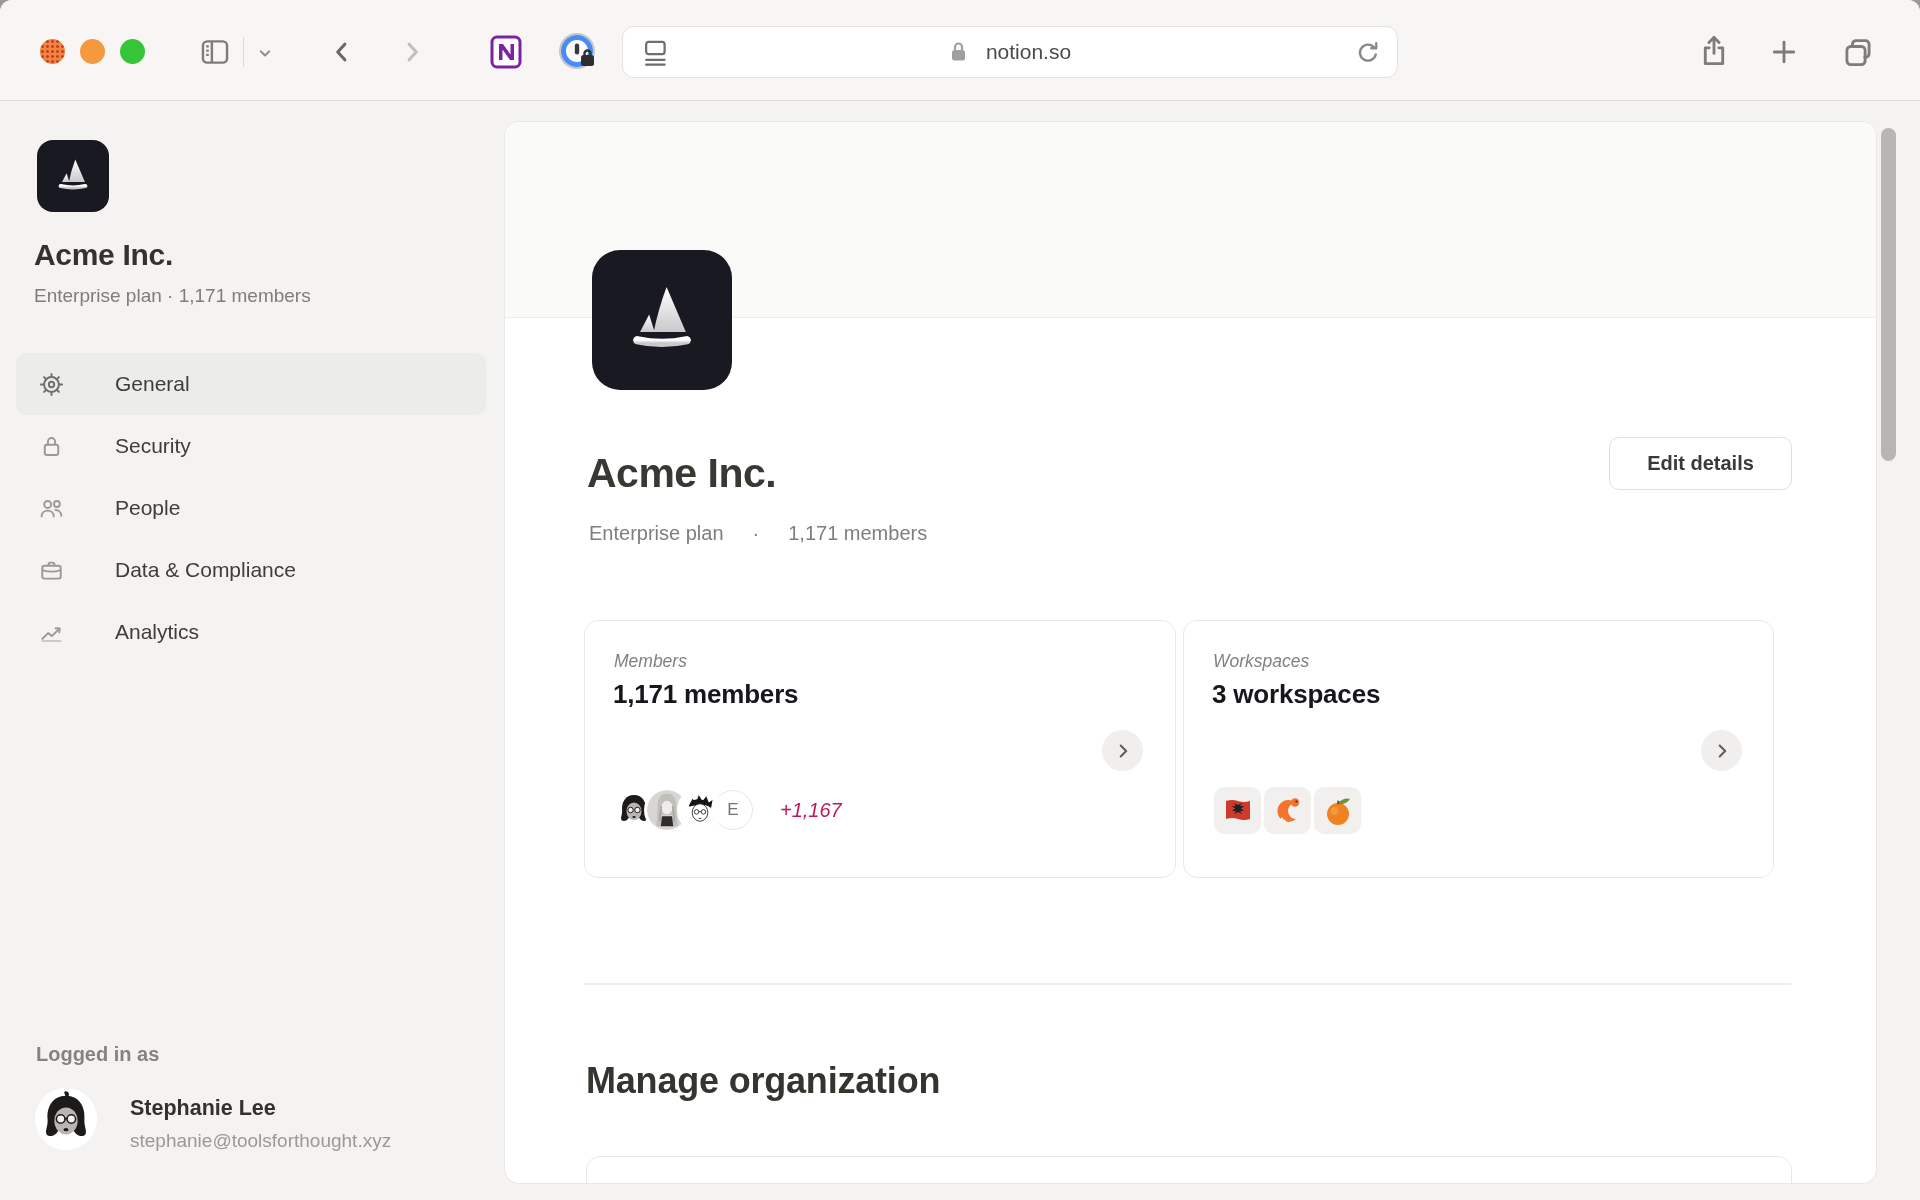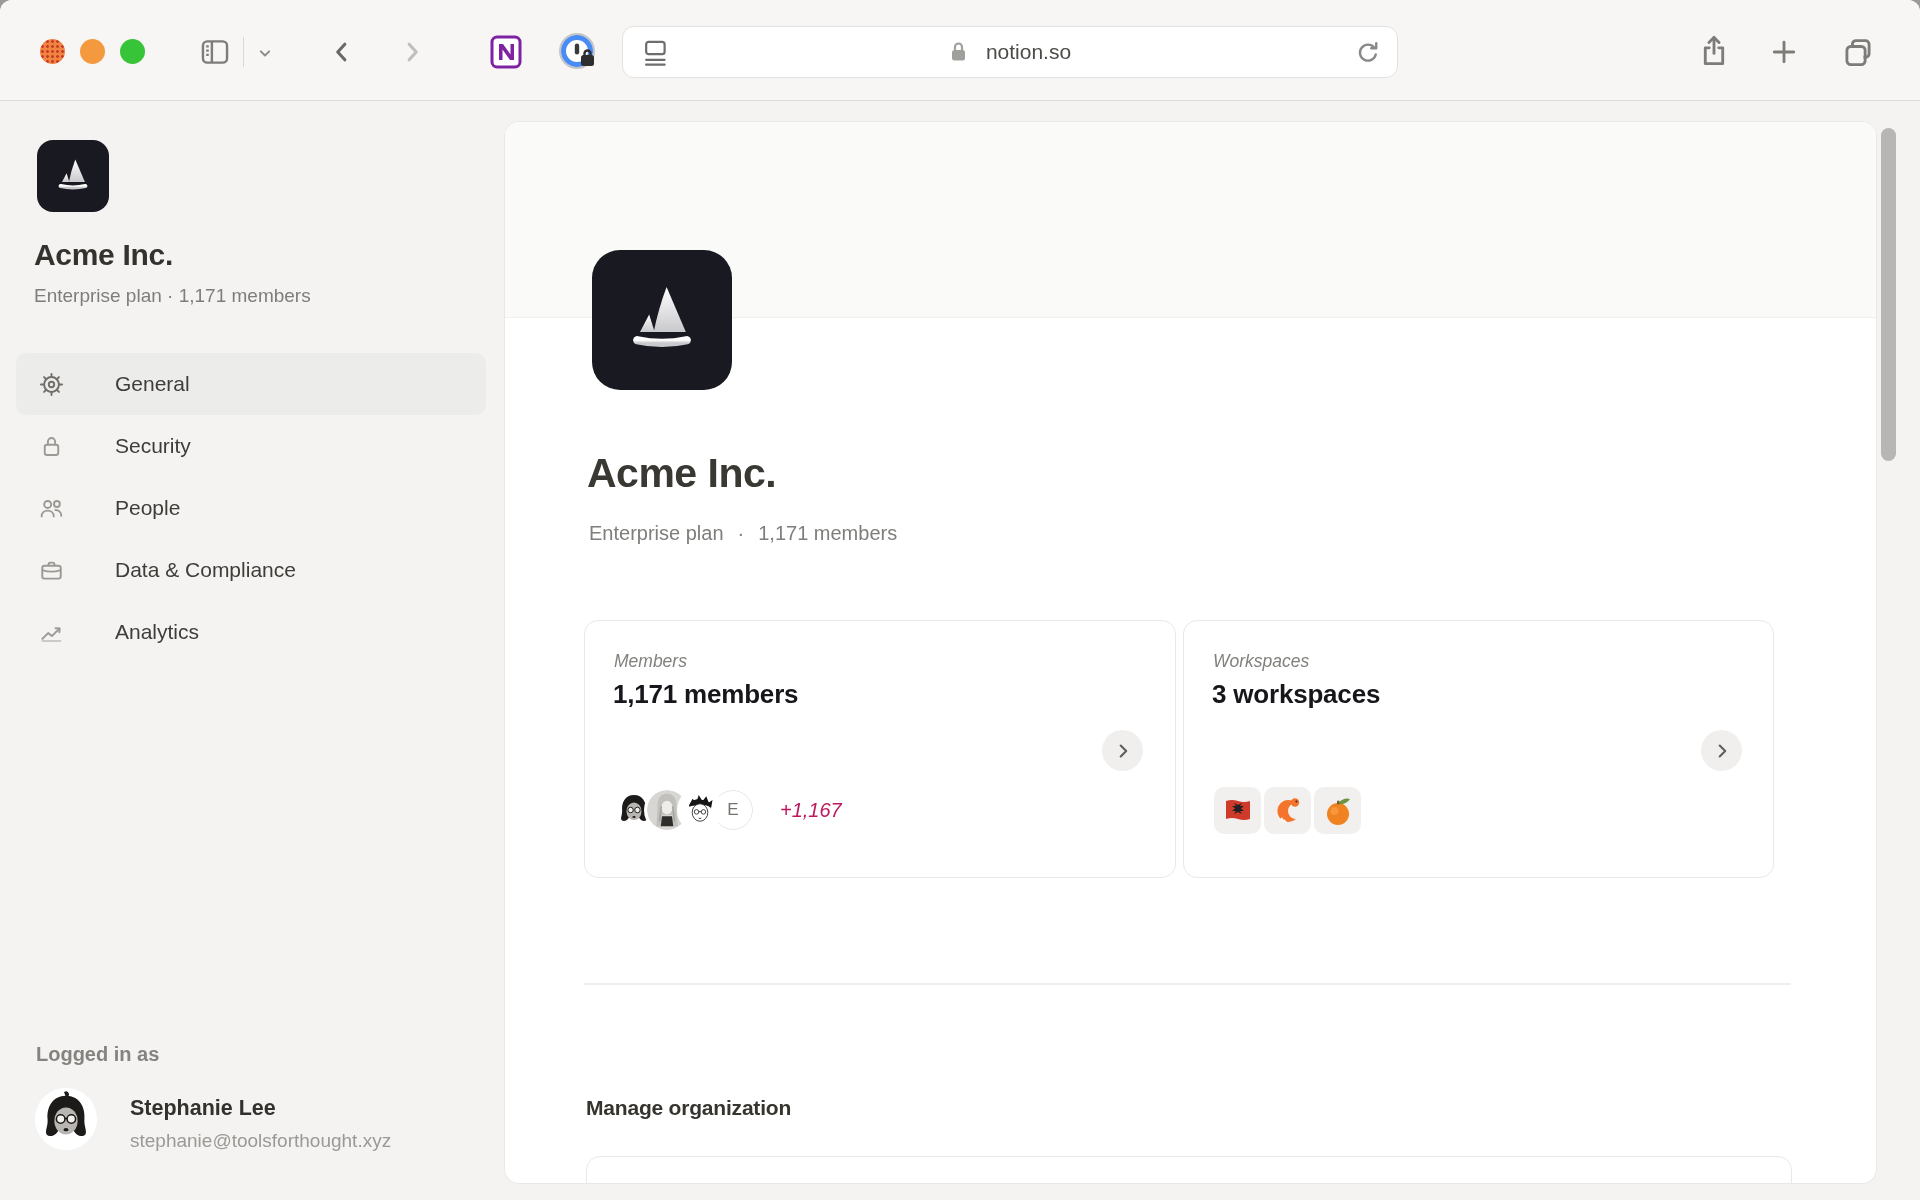--- a/index.html
+++ b/index.html
@@ -32,41 +32,41 @@
   .loggedin-label{position:absolute;left:36px;top:1043px;font-size:20px;font-weight:bold;color:#84837f;}
   .user-avatar{position:absolute;left:35px;top:1088px;width:62px;height:62px;border-radius:50%;overflow:hidden;background:#fff;}
   .user-name{position:absolute;left:130px;top:1096px;font-size:21.5px;font-weight:bold;color:#33312d;}
   .user-email{position:absolute;left:130px;top:1130px;font-size:19px;color:#9b9995;}
 
   
   .sheet{position:absolute;left:505px;top:122px;width:1371px;height:1061px;background:#ffffff;border-radius:14px;box-shadow:0 0 0 1px rgba(0,0,0,.045);overflow:hidden;}
   .sheet-band{position:absolute;left:0;top:0;width:100%;height:196px;background:#fafaf9;border-bottom:1px solid #f0efed;}
   .org-logo{position:absolute;left:87px;top:128px;width:140px;height:140px;border-radius:28px;background:#191922;display:flex;align-items:center;justify-content:center;}
   .main-title{position:absolute;left:82px;top:328px;font-size:41px;font-weight:800;color:#3a3833;letter-spacing:-.5px;}
-  .main-meta{position:absolute;left:84px;top:400px;font-size:20px;color:#7f7e7a;display:flex;gap:14px;align-items:center;}
+  .main-meta{position:absolute;left:84px;top:400px;font-size:20px;color:#7f7e7a;display:flex;gap:29px;align-items:center;}
   .edit-btn{position:absolute;left:1104px;top:315px;width:183px;height:53px;background:#fff;border:1px solid #e0dfdd;border-radius:10px;font-size:20px;font-weight:600;color:#3a3936;display:flex;align-items:center;justify-content:center;cursor:pointer;}
 
   .stat-card{position:absolute;top:498px;height:258px;background:#fff;border:1px solid #e9e8e6;border-radius:14px;}
   .card-members{left:79px;width:592px;}
   .card-workspaces{left:678px;width:591px;}
   .card-label{position:absolute;left:29px;top:30px;font-size:17.5px;color:#82817d;font-style:italic;}
   .card-value{position:absolute;left:28px;top:58px;font-size:26px;font-weight:bold;color:#16161b;letter-spacing:-.2px;}
   .card-chevron{position:absolute;left:517px;top:109px;width:41px;height:41px;border-radius:50%;background:#f0efed;display:flex;align-items:center;justify-content:center;cursor:pointer;}
   .avatar-row{position:absolute;left:26px;top:166px;display:flex;align-items:center;}
   .avatar{width:46px;height:46px;border-radius:50%;border:3px solid #fff;overflow:hidden;background:#fff;}
   .avatar + .avatar{margin-left:-13px;}
   .avatar.a1{z-index:1;} .avatar.a2{z-index:2;} .avatar.a3{z-index:3;} .avatar.aE{z-index:2;}
   .avatar.aE{background:#fff;border:3px solid #fff;display:flex;align-items:center;justify-content:center;}
   .aE-inner{width:100%;height:100%;border-radius:50%;border:1.5px solid #e4e3e1;display:flex;align-items:center;justify-content:center;font-size:17px;color:#75746f;}
   .overflow-count{margin-left:24px;font-size:20px;color:#be185d;font-style:italic;}
   .emoji-row{position:absolute;left:30px;top:166px;display:flex;gap:3px;}
   .emoji-tile{width:47px;height:47px;border-radius:10px;background:#f1f0ee;display:flex;align-items:center;justify-content:center;}
 
   .divider{position:absolute;left:79px;top:861px;width:1207px;height:2px;background:#efeeec;}
-  .manage-heading{position:absolute;left:81px;top:974px;font-size:21px;font-weight:800;color:#36342f;letter-spacing:-.2px;}
+  .manage-heading{position:absolute;left:81px;top:938px;font-size:36px;font-weight:800;color:#36342f;letter-spacing:-.2px;}
   .bottom-card{position:absolute;left:81px;top:1034px;width:1206px;height:60px;border:1px solid #e9e8e6;border-radius:14px 14px 0 0;background:#fff;}
 
   .scroll-thumb{position:absolute;left:1881px;top:128px;width:15px;height:333px;border-radius:8px;background:#b7b6b4;}
 </style>
 </head>
 <body>
 
 <div class="window">
 
   <div class="toolbar">
@@ -257,20 +257,21 @@
         <path d="M21 70 Q48 76 75 70" fill="none" stroke="url(#sail)" stroke-width="9" stroke-linecap="round"></path>
       </svg>
     </div>
 
     <div class="main-title">Acme Inc.</div>
     <div class="main-meta">
       <span>Enterprise plan</span>
       <span>·</span>
       <span>1,171 members</span>
     </div>
+    <button class="edit-btn">Edit details</button>
 
     <div class="stat-card card-members">
       <div class="card-label">Members</div>
       <div class="card-value">1,171 members</div>
       <div class="avatar-row">
         <div class="avatar a1">
           <svg width="40" height="40" viewBox="0 0 64 64">
               <circle cx="32" cy="32" r="32" fill="#fff"></circle>
               <path d="M32 8 C18 8 12 20 13 32 C13.5 40 10 44 12 48 C16 52 22 48 24 44 L40 44 C42 48 48 52 52 48 C54 44 50.5 40 51 32 C52 20 46 8 32 8 Z" fill="#1c1b1a"></path>
               <ellipse cx="32" cy="34" rx="12" ry="14" fill="#b9b6b1"></ellipse>

